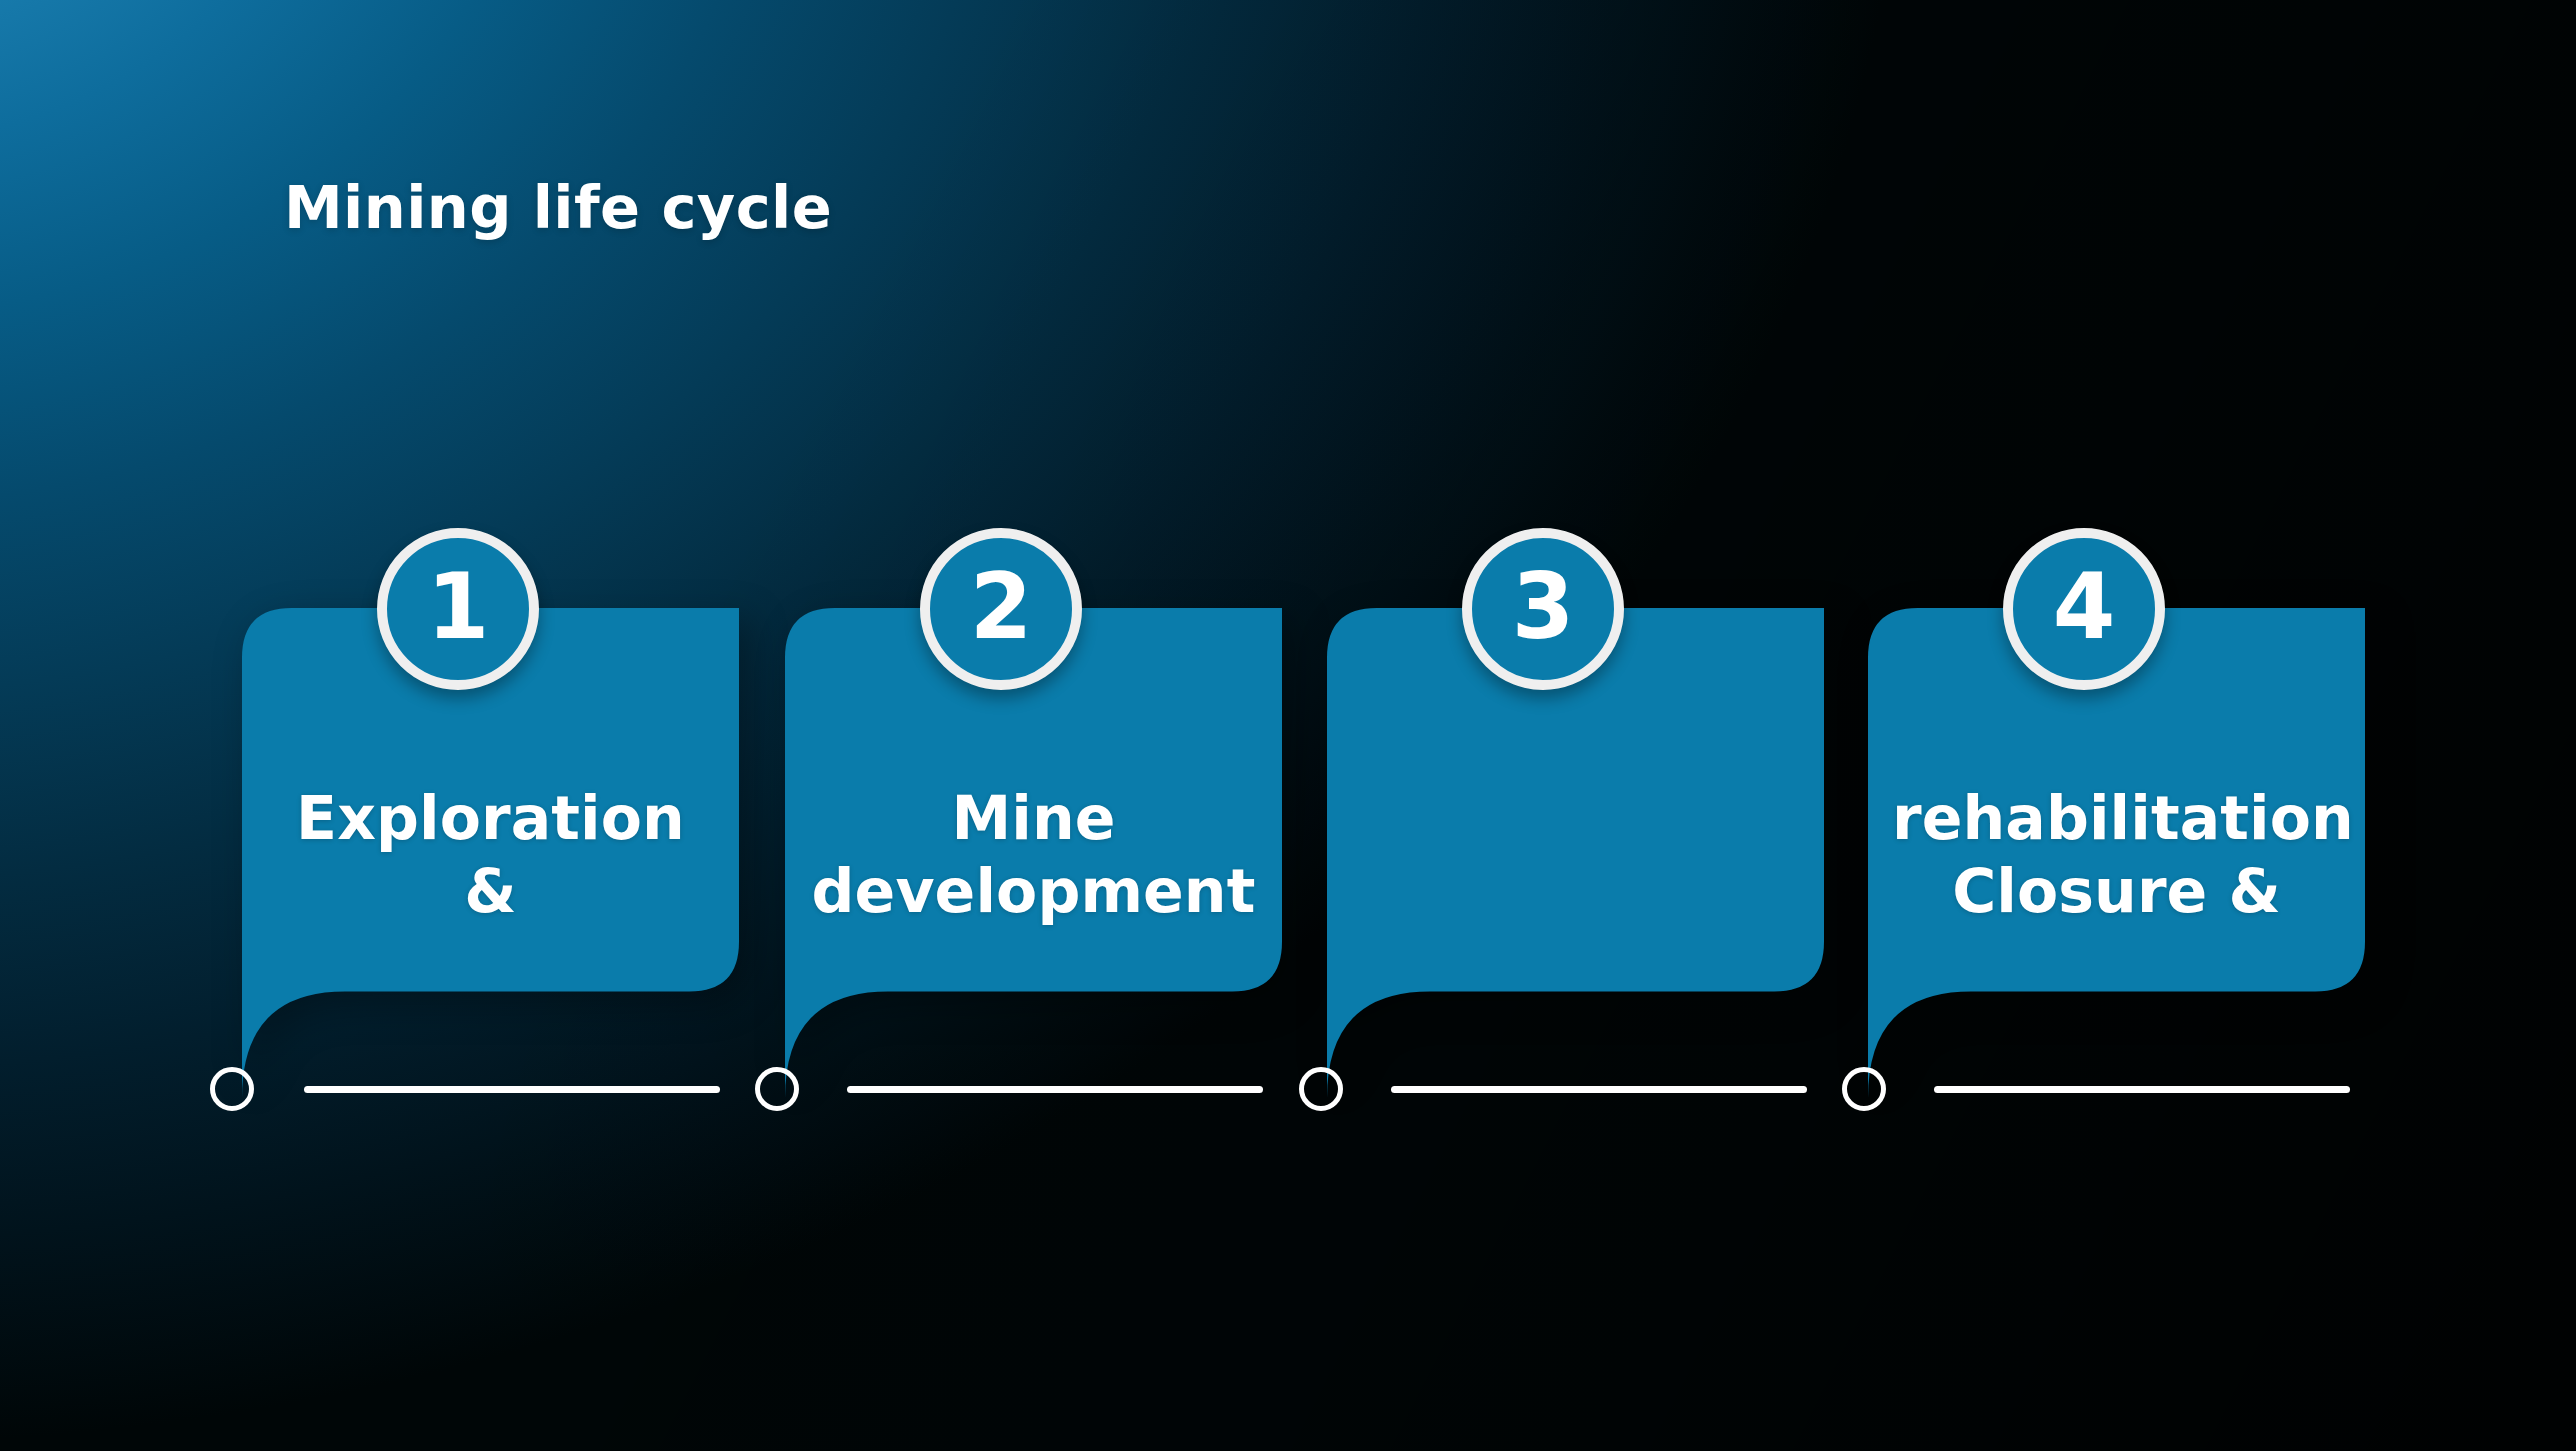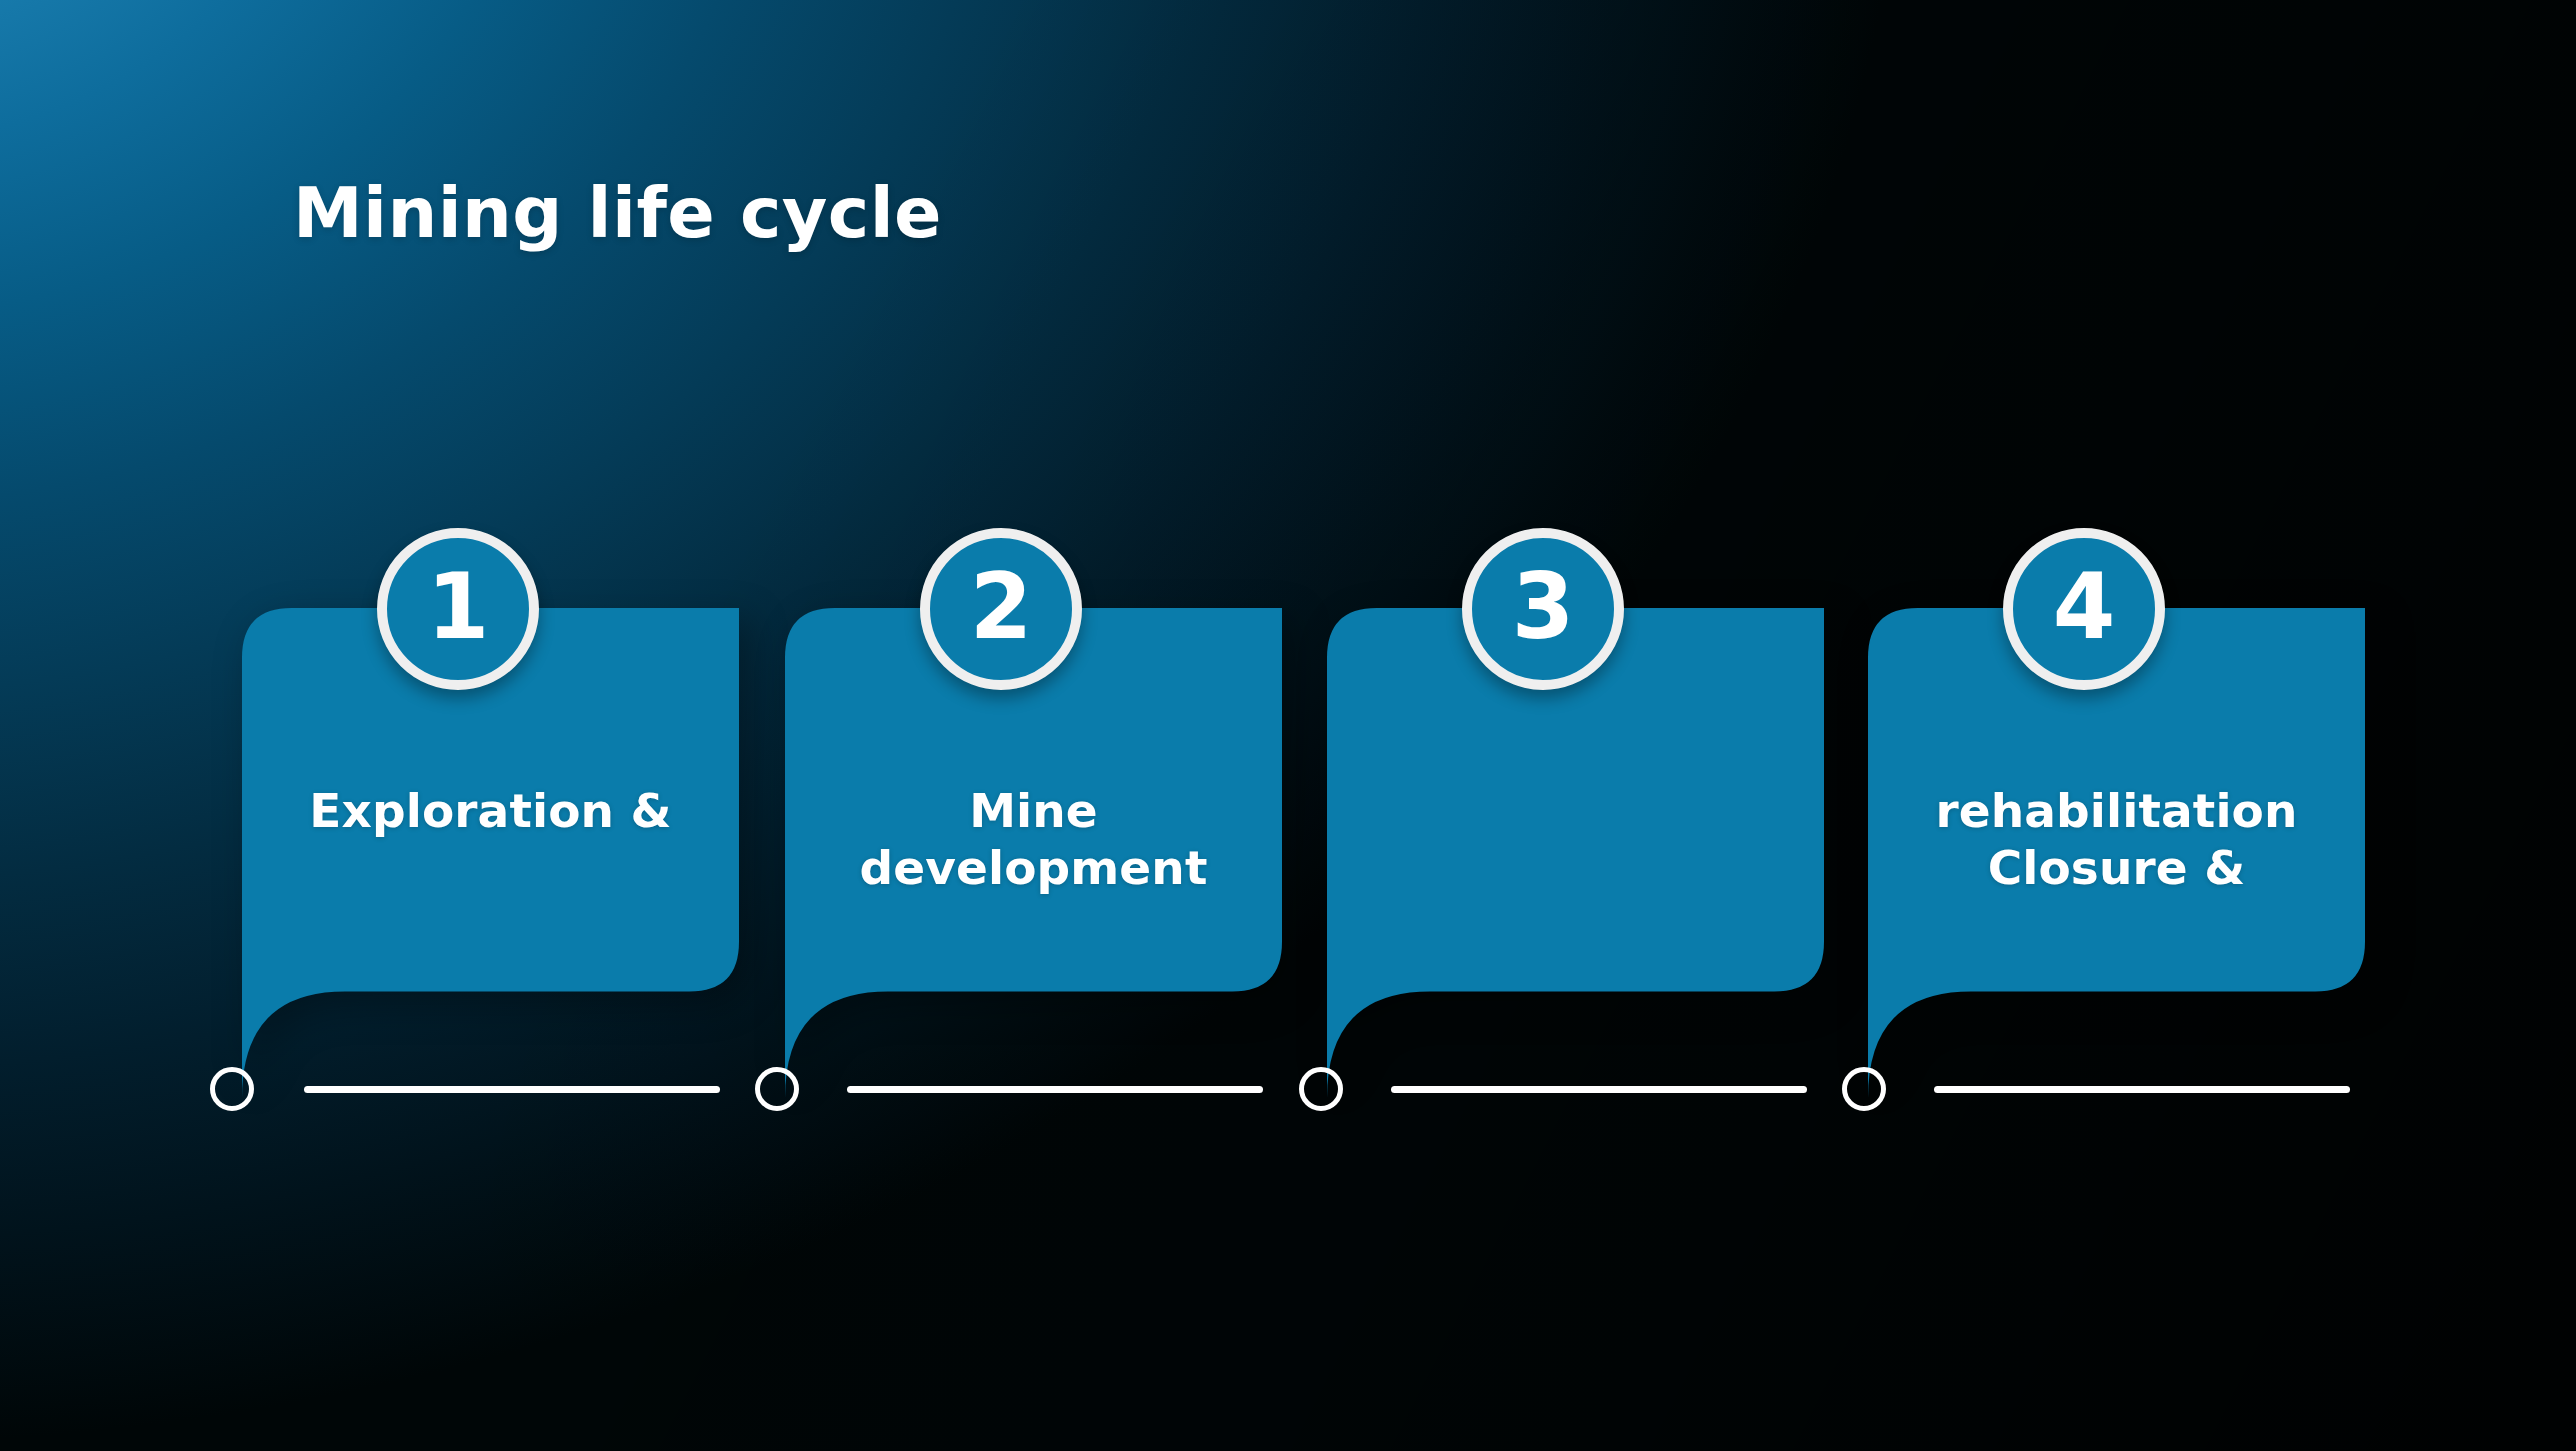--- a/index.html
+++ b/index.html
@@ -40,23 +40,23 @@
       rgba(0,0,0,0) 30%,
       rgba(0,0,0,0.22) 62%,
       rgba(0,0,0,0.55) 86%,
       rgba(0,0,0,0.72) 100%);
     pointer-events: none;
   }
 
   
   .title {
     position: absolute;
-    left: 293px;
+    left: 284px;
     top: 178px;
-    font-size: 70px;
+    font-size: 59px;
     line-height: 1.02;
     font-weight: 700;
     letter-spacing: 0.4px;
     color: #ffffff;
     white-space: nowrap;
     z-index: 6;
     text-shadow: 0 2.1px 7px rgba(0,0,0,0.18);
   }
 
   
@@ -90,21 +90,21 @@
   }
 
   .card-label {
     position: absolute;
     left: 0;
     right: 0;
     top: 174px;
     padding: 0 24px;
     text-align: center;
     color: #ffffff;
-    font-size: 47px;
+    font-size: 60px;
     font-weight: 700;
     line-height: 1.22;
     letter-spacing: 0.1px;
     z-index: 3;
     text-shadow: 0 1.4px 5px rgba(0,0,0,0.20);
   }
 
   
   .badge {
     position: absolute;

